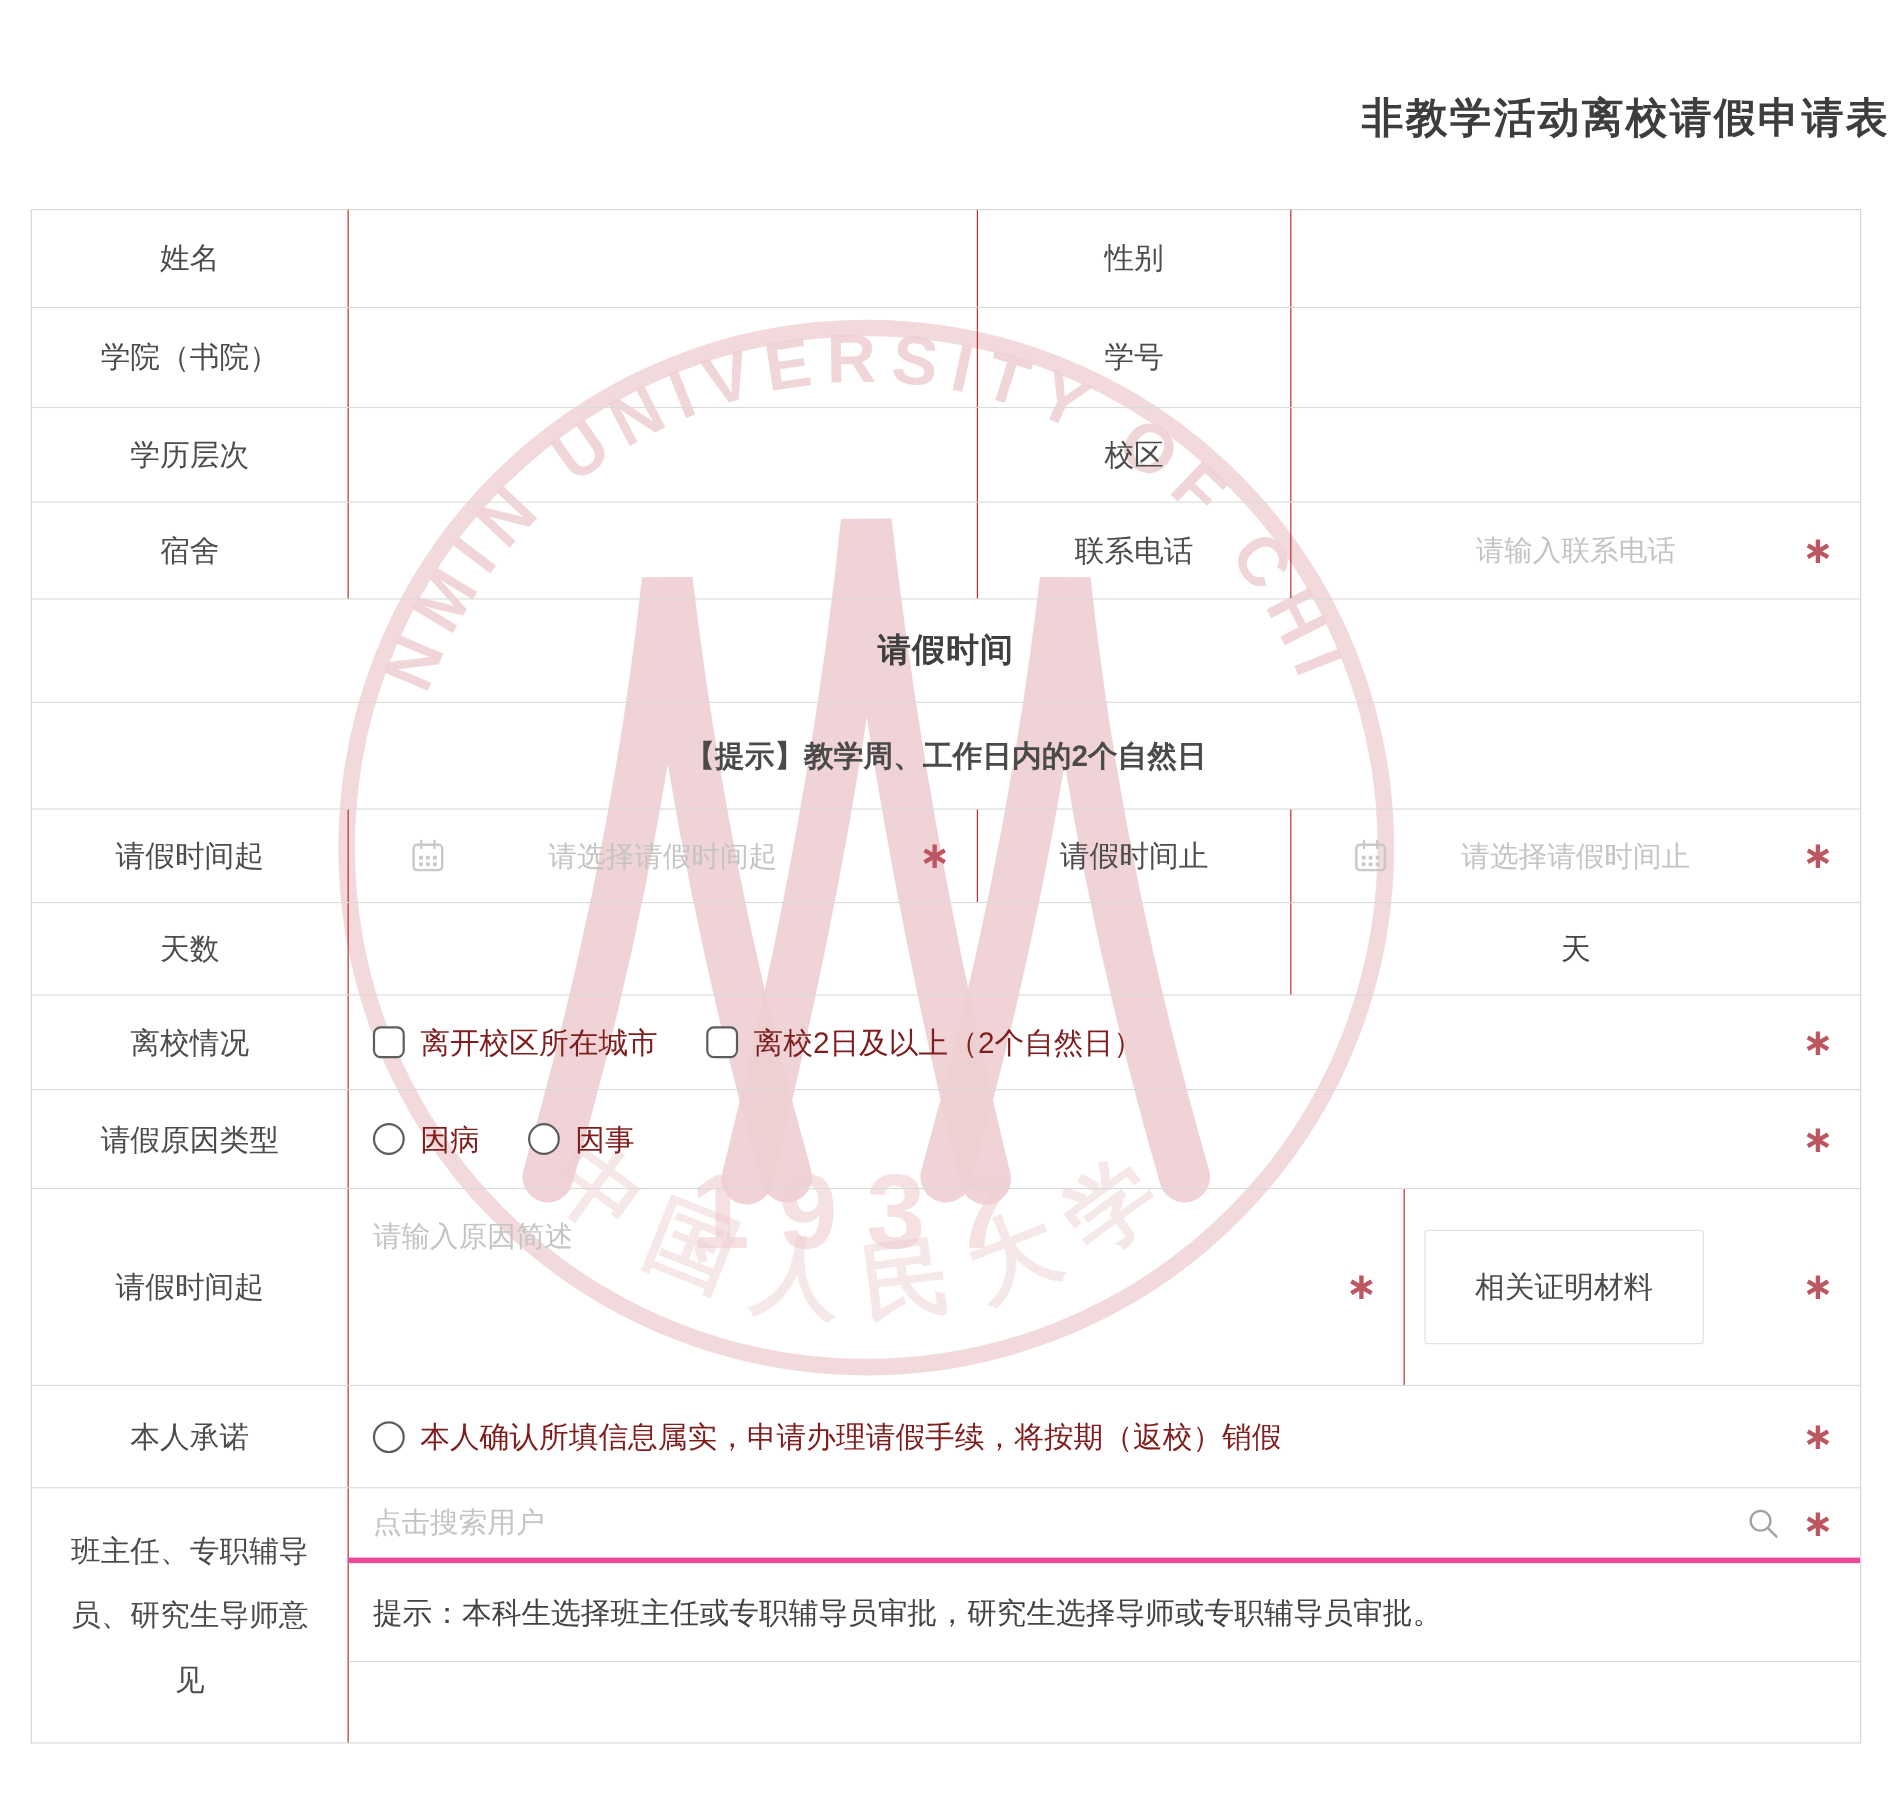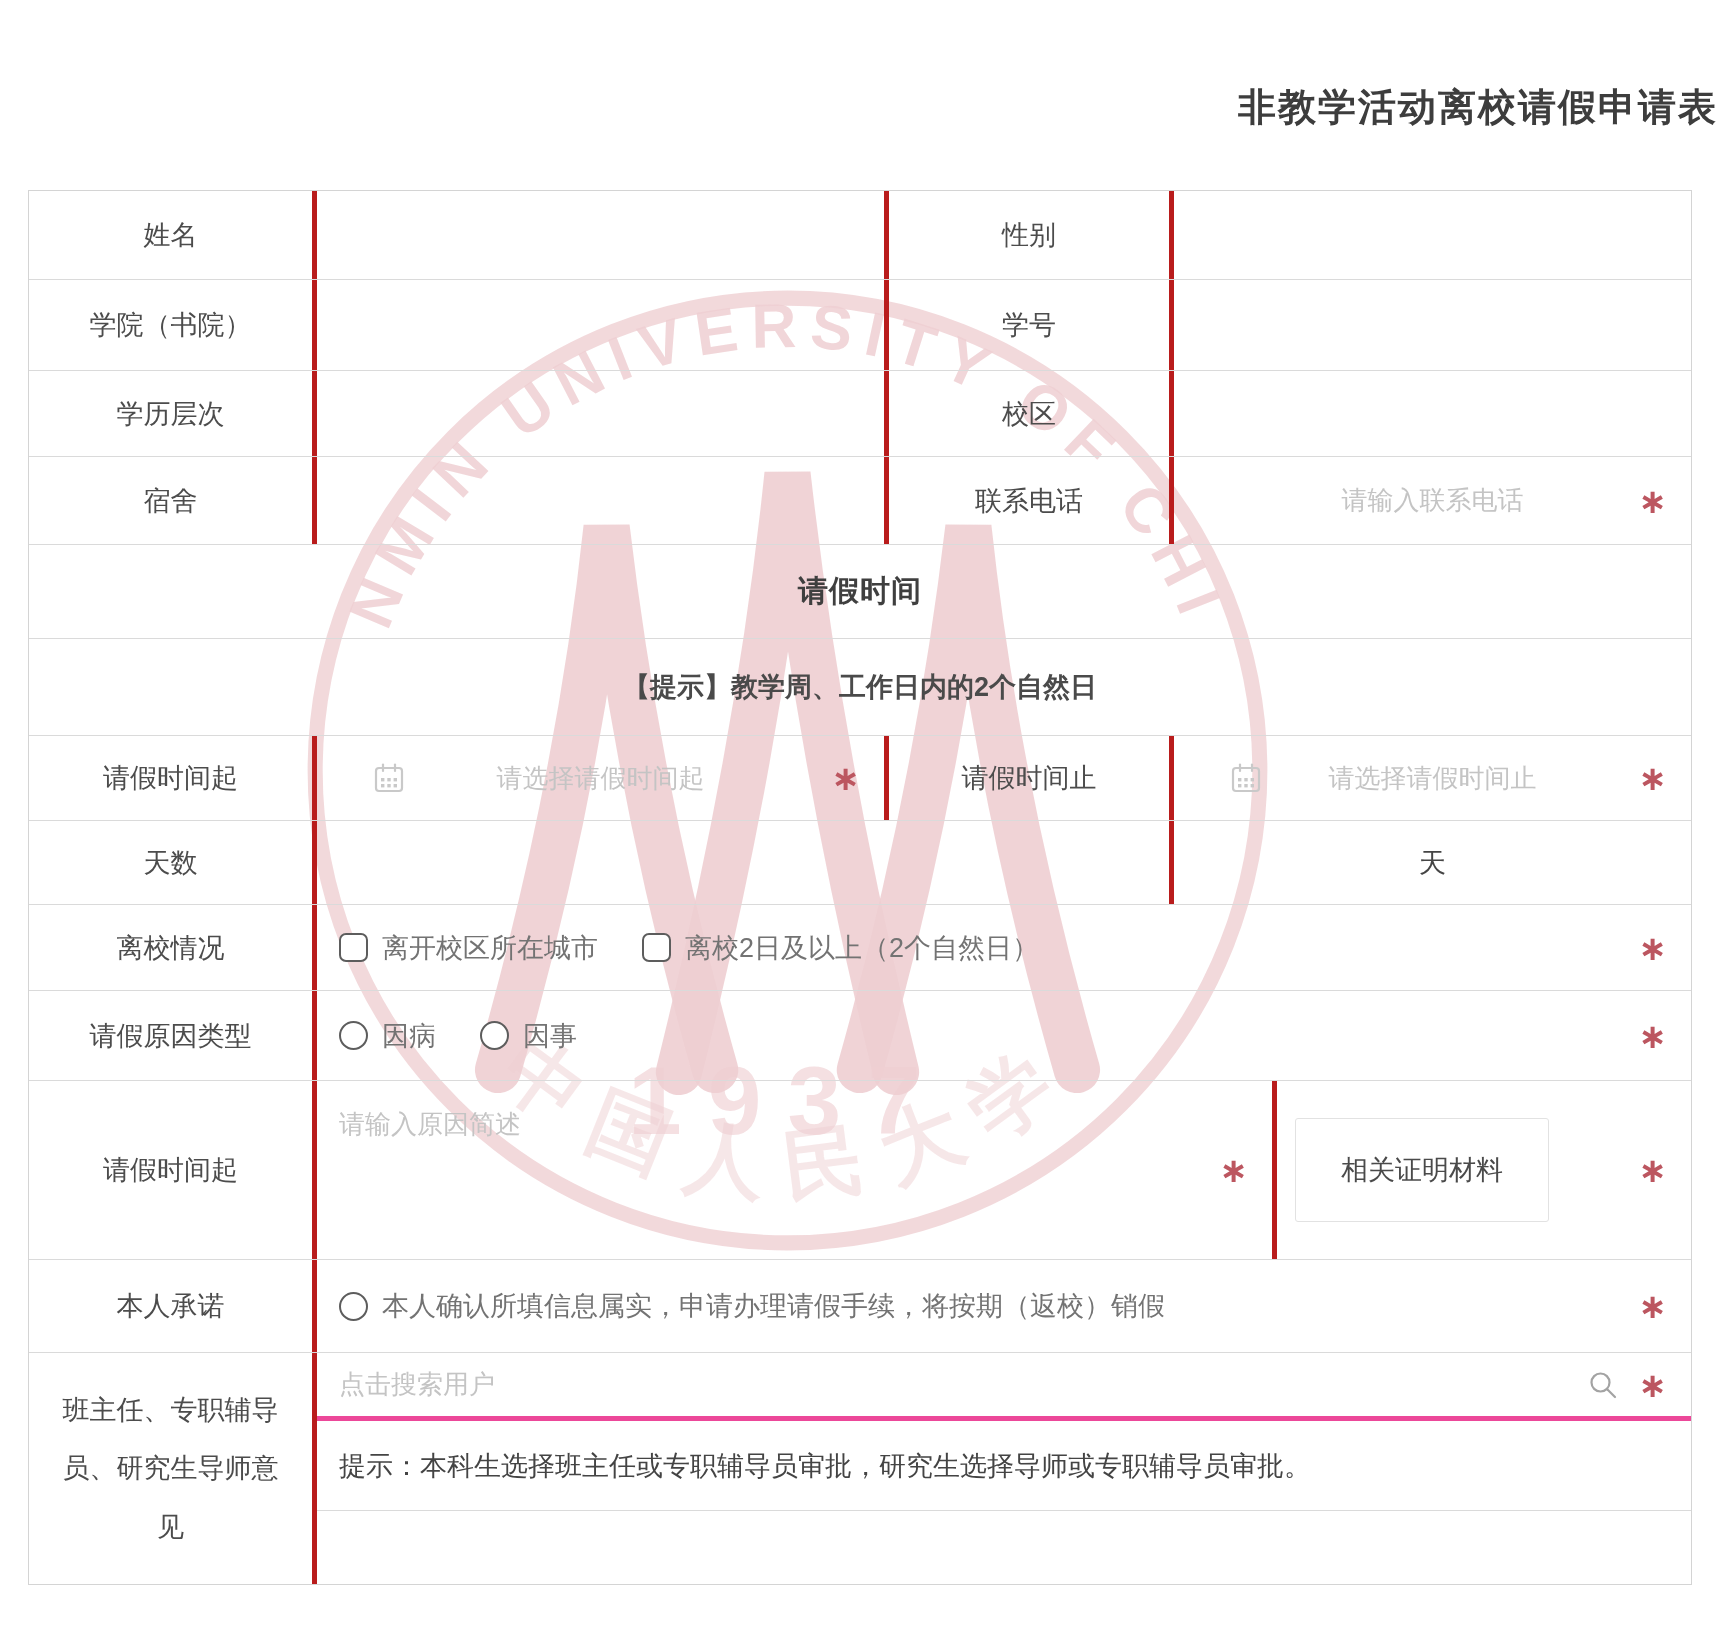--- a/index.html
+++ b/index.html
@@ -9,21 +9,21 @@
   }
   
   .watermark{position:absolute;left:285px;top:268px;width:1005px;height:1005px;opacity:.30;pointer-events:none;}
   
   .page-title{position:absolute;top:82px;left:0;width:100%;text-align:right;
     font-size:38px;font-weight:700;color:#3d3d3d;letter-spacing:2px;}
   
   .tbl{position:absolute;left:28px;top:190px;width:1662px;border:1px solid #d4d4d4;background:transparent;}
   .row{display:flex;box-sizing:border-box;}
   .row + .row{border-top:1px solid #dadada;}
-  .cell{box-sizing:border-box;display:flex;align-items:center;position:relative;border-right:5px solid #b91c1c;}
+  .cell{box-sizing:border-box;display:flex;align-items:center;position:relative;border-right:1px solid #b91c1c;}
   .cell.last{border-right:none;}
   .c1{width:288px;justify-content:center;text-align:center;}
   .c2{width:572px;}
   .c3{width:285px;justify-content:center;text-align:center;}
   .c4{flex:1;}
   .lab{font-size:27px;color:#4c4c4c;font-weight:500;}
   .h88{height:88px}.h91{height:91px}.h86{height:86px}.h94{height:94px}
   .h97{height:97px}.h85{height:85px}.h84{height:84px}.h90{height:90px}
   .h179{height:179px}.h93{height:93px}.h232{height:232px}
   .full{flex:1;justify-content:center;border-right:none;}
@@ -39,21 +39,21 @@
   
   .req{position:absolute;right:24px;top:50%;transform:translateY(-50%);
     font-size:34px;font-weight:700;color:#bc5660;line-height:1;}
   
   .cal-icon{position:absolute;left:55px;top:50%;transform:translateY(-50%);z-index:2;}
   
   .opt{display:flex;align-items:center;margin-left:22px;cursor:pointer;}
   .opt + .opt{margin-left:44px;}
   .checkbox{width:29px;height:29px;border:2.5px solid #5d5d5d;border-radius:7px;box-sizing:border-box;background:#fff;}
   .radio{width:29px;height:29px;border:2.5px solid #5d5d5d;border-radius:50%;box-sizing:border-box;background:#fff;}
-  .opt-label{font-size:27px;color:#737373;font-weight:500;margin-left:14px;}
+  .opt-label{font-size:27px;color:#7f1d1d;font-weight:500;margin-left:14px;}
   
   .materials-cell{justify-content:flex-start;padding-left:18px;}
   .materials-btn{border:1px solid #e2e2e2;background:#ffffff;color:#4a4a4a;font-size:27px;font-weight:500;
     padding:33px 45px;border-radius:3px;cursor:pointer;font-family:inherit;}
   
   .advisor-label{padding:0 30px;line-height:2.15;font-size:27px;}
   .advisor-right{flex:1;display:flex;flex-direction:column;border-right:none;padding:0;align-items:stretch;}
   .sub{display:flex;align-items:center;position:relative;box-sizing:border-box;}
   .sub1{height:68px;border-bottom:5px solid #ec4899;}
   .sub2{height:90px;border-bottom:1px solid #dadada;}

